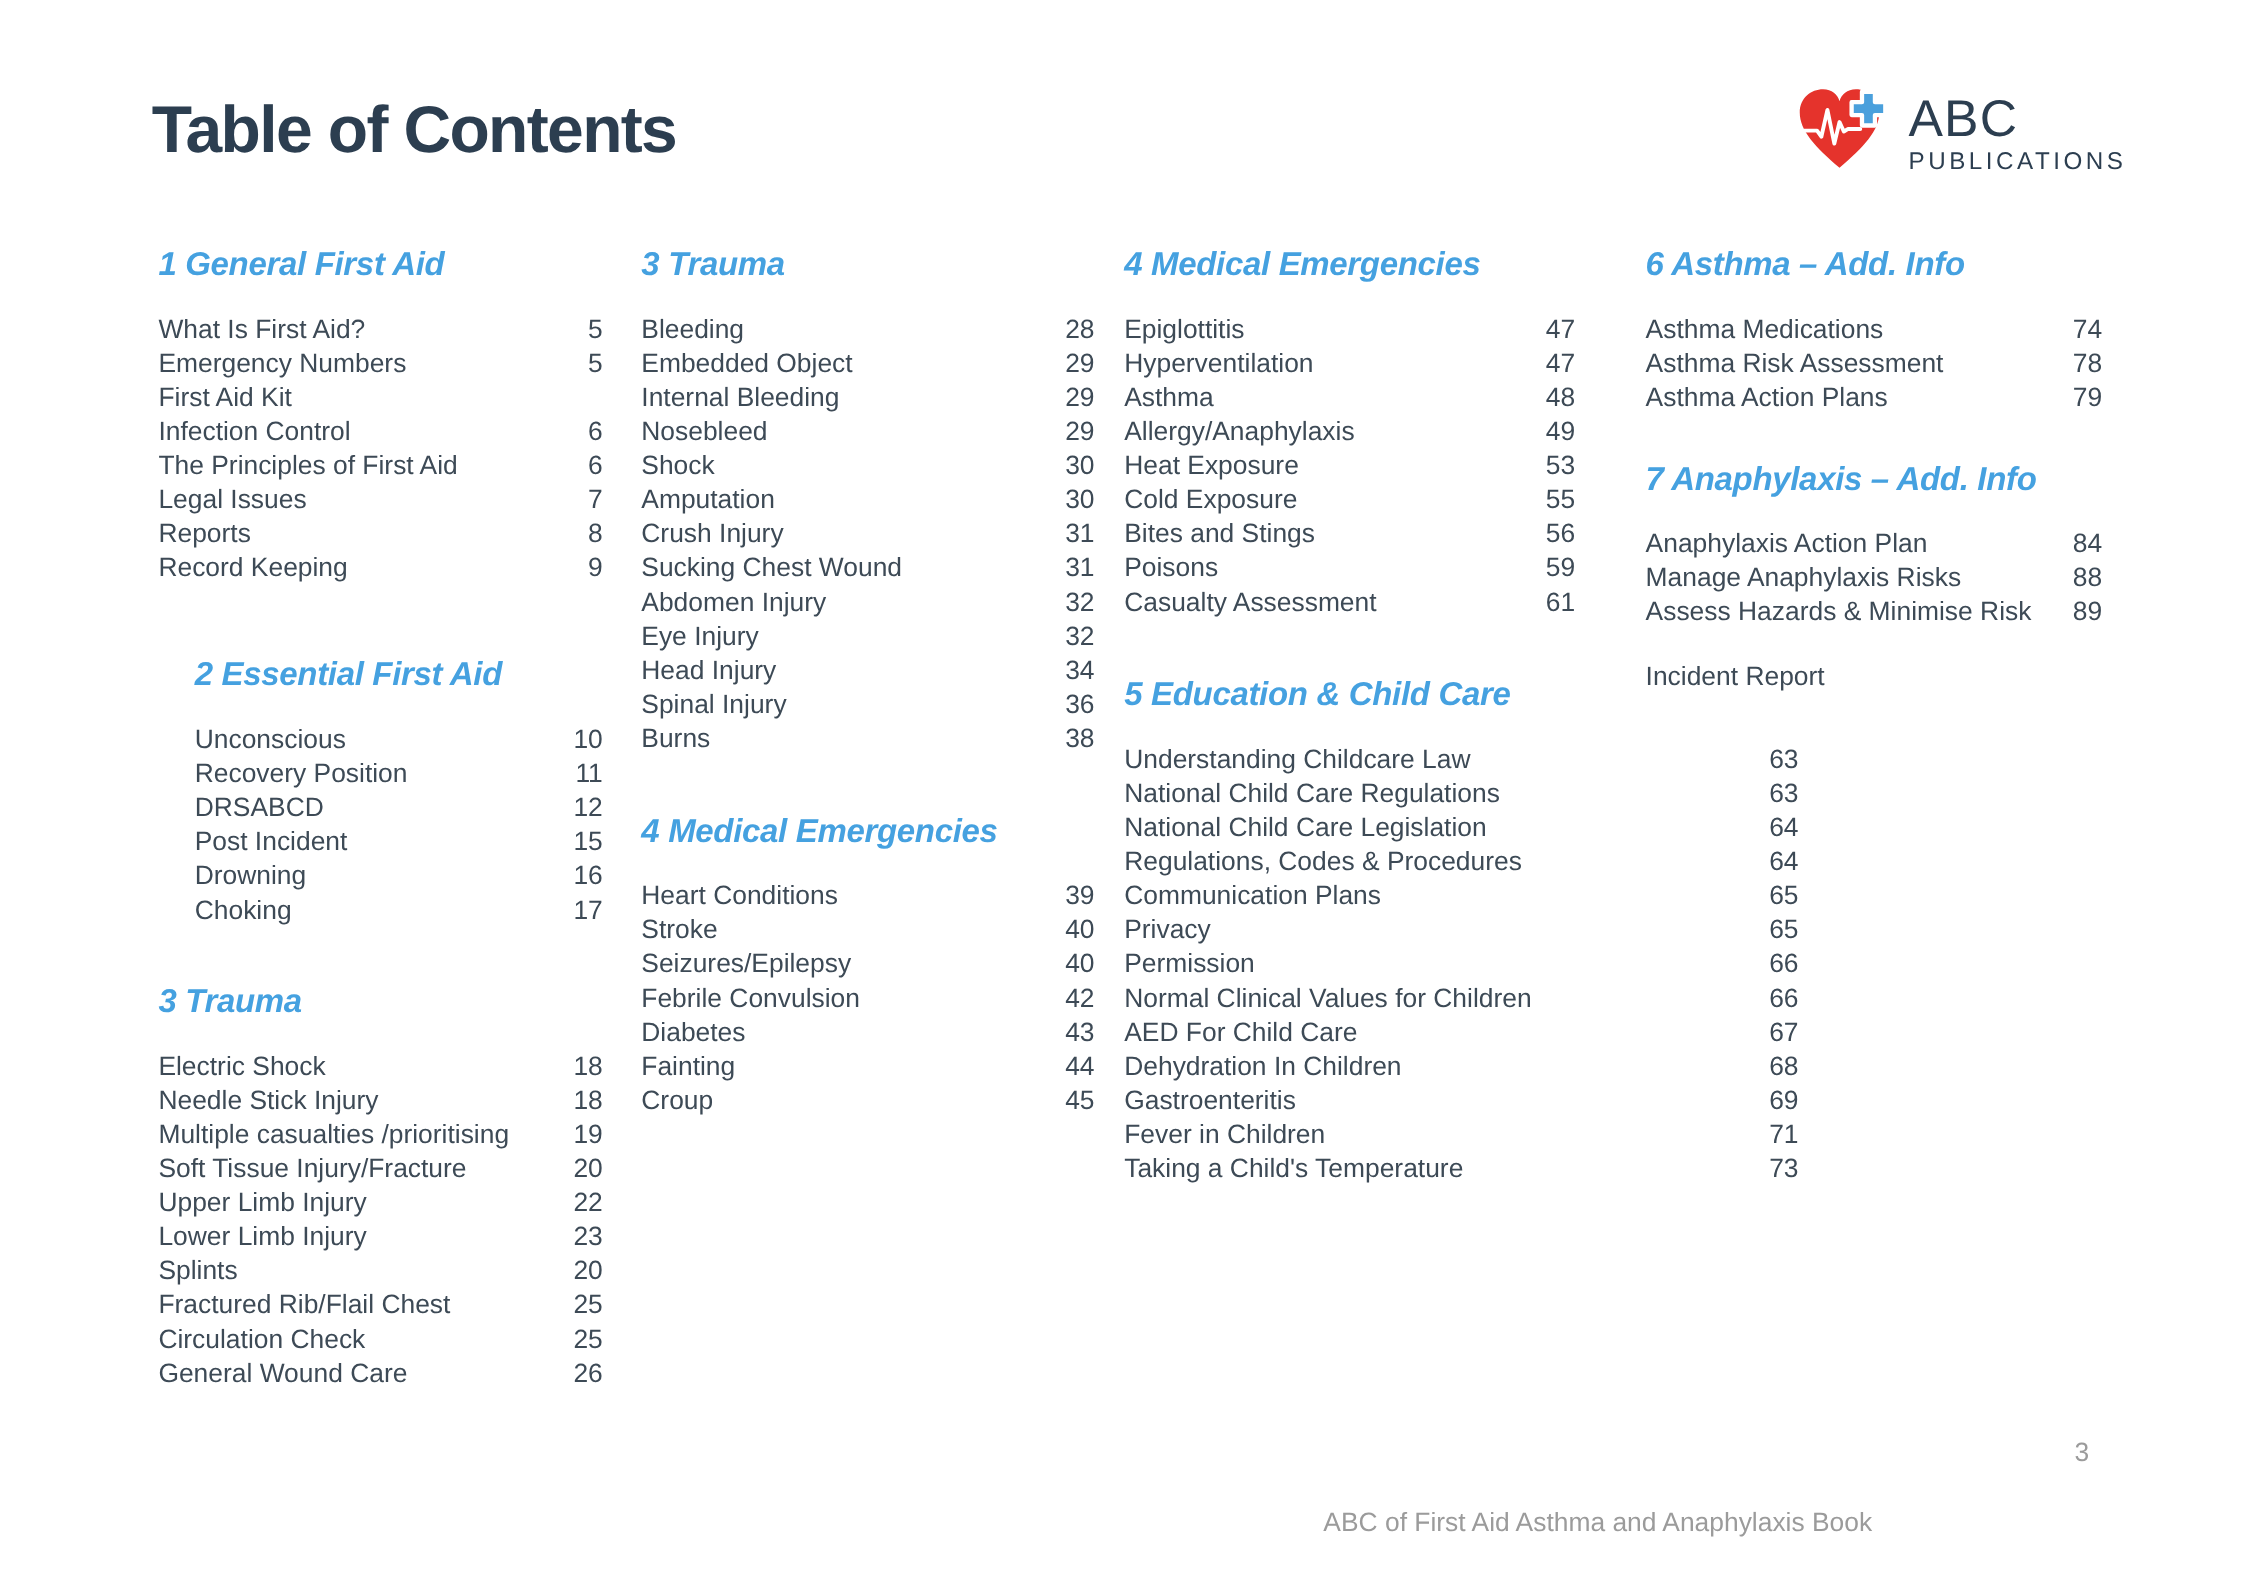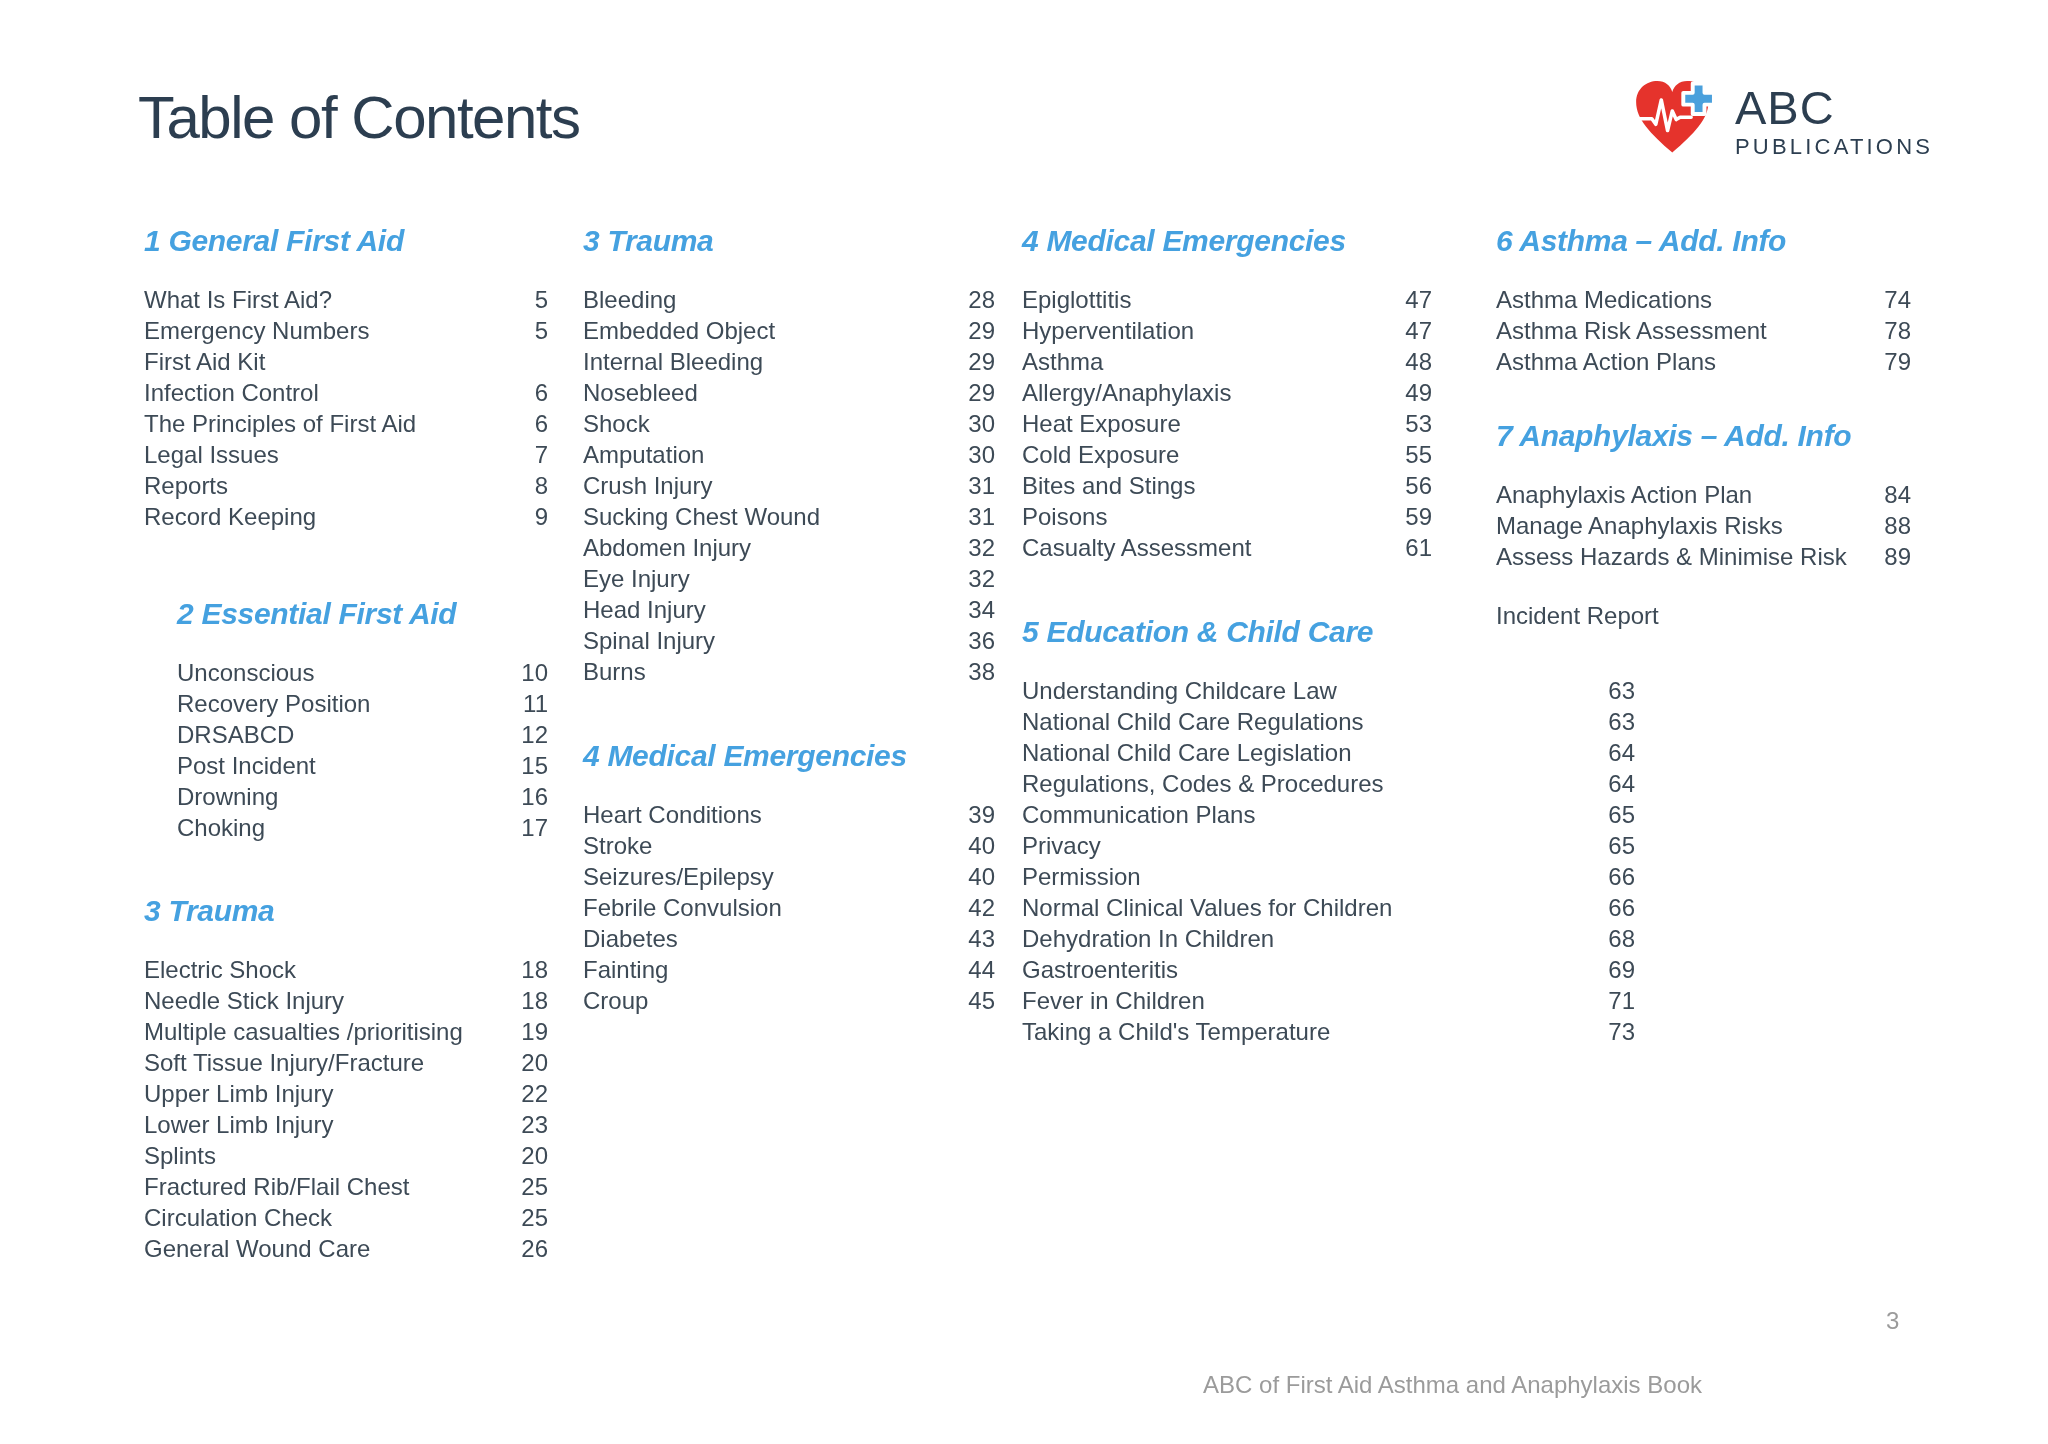--- a/index.html
+++ b/index.html
@@ -19,21 +19,21 @@
     overflow:hidden;
     font-family:"Liberation Sans", sans-serif;
     color:var(--body);
   }
   
   .toc-title{
     position:absolute;
     left:138px;
     top:88px;
     font-size:60px;
-    font-weight:400;
+    font-weight:700;
     letter-spacing:-1.5px;
     color:var(--navy);
     line-height:1;
   }
   
   .logo{
     position:absolute;
     left:1633px;
     top:72px;
     display:flex;
@@ -392,20 +392,24 @@
           </div>
           <div class="toc-row">
             <span class="toc-label">Permission</span>
             <span class="page-num">66</span>
           </div>
           <div class="toc-row">
             <span class="toc-label">Normal Clinical Values for Children</span>
             <span class="page-num">66</span>
           </div>
           <div class="toc-row">
+            <span class="toc-label">AED For Child Care</span>
+            <span class="page-num">67</span>
+          </div>
+          <div class="toc-row">
             <span class="toc-label">Dehydration In Children</span>
             <span class="page-num">68</span>
           </div>
           <div class="toc-row">
             <span class="toc-label">Gastroenteritis</span>
             <span class="page-num">69</span>
           </div>
           <div class="toc-row">
             <span class="toc-label">Fever in Children</span>
             <span class="page-num">71</span>

